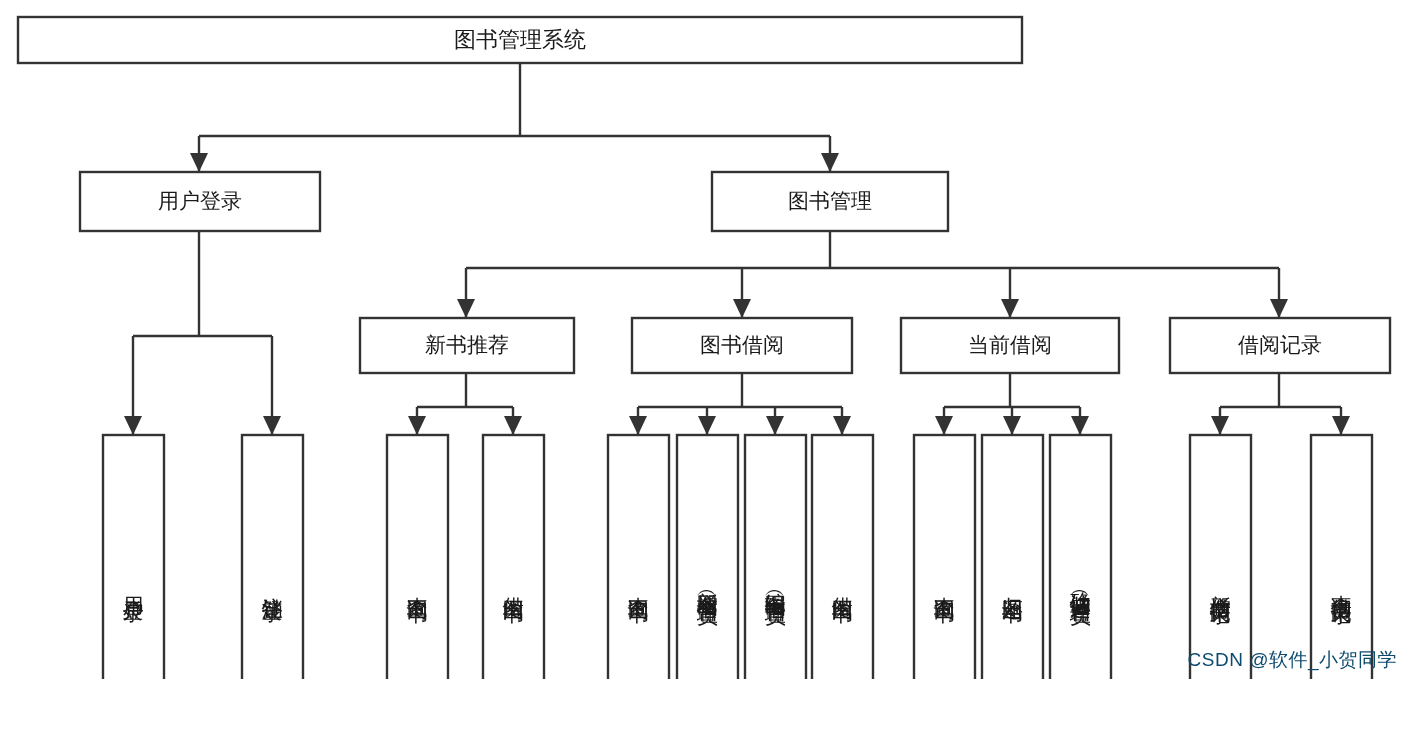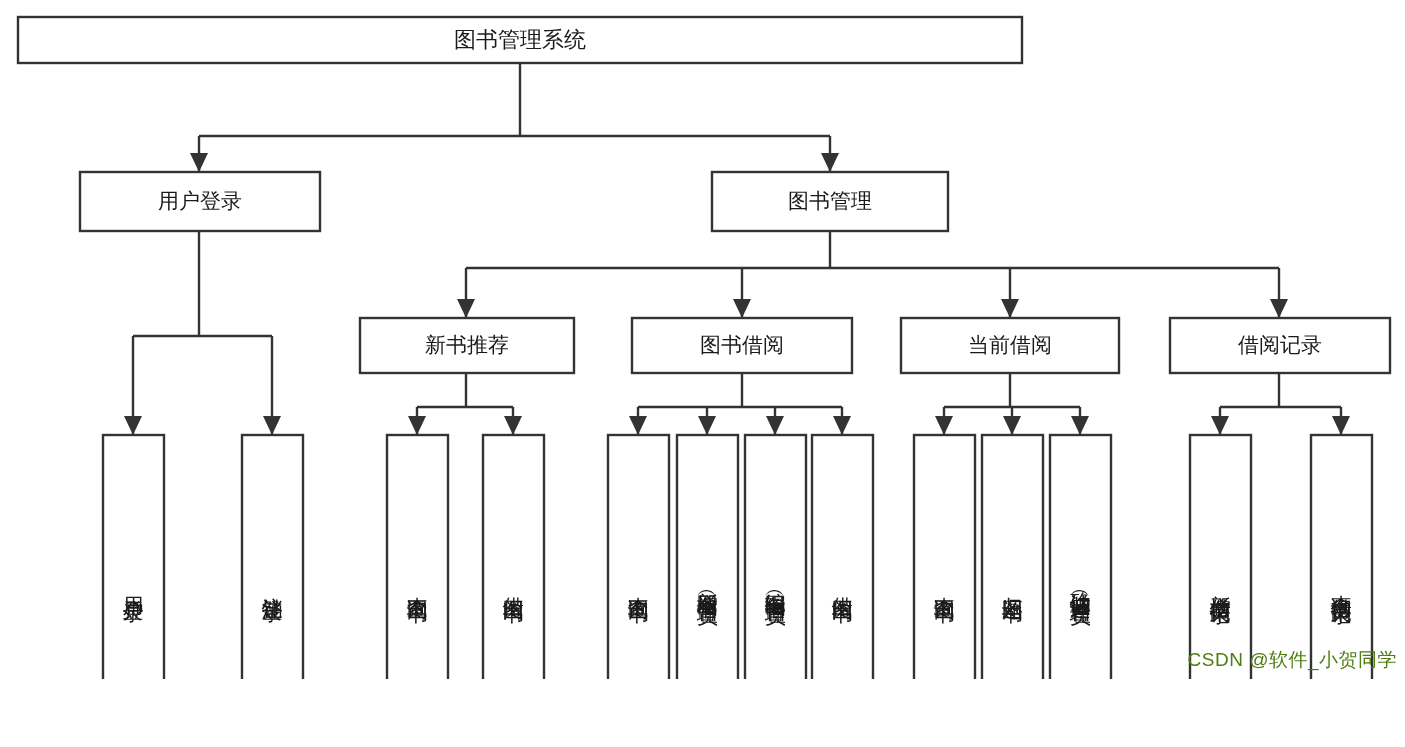--- a/index.html
+++ b/index.html
@@ -66,21 +66,21 @@
     color: #1a1a1a;
     white-space: nowrap;
     pointer-events: none;
   }
   .watermark {
     position: absolute;
     right: 8px;
     bottom: 6px;
     font-family: "Liberation Sans", "DejaVu Sans", sans-serif;
     font-size: 19px;
-    color: #4d7c0f;
+    color: #0c4a6e;
     white-space: nowrap;
     letter-spacing: 0.5px;
   }
 </style>
 </head>
 <body>
 
 <div id="diagram-root">
   <svg class="diagram-canvas" viewBox="0 0 1405 747">
     <g id="edges-layer">

